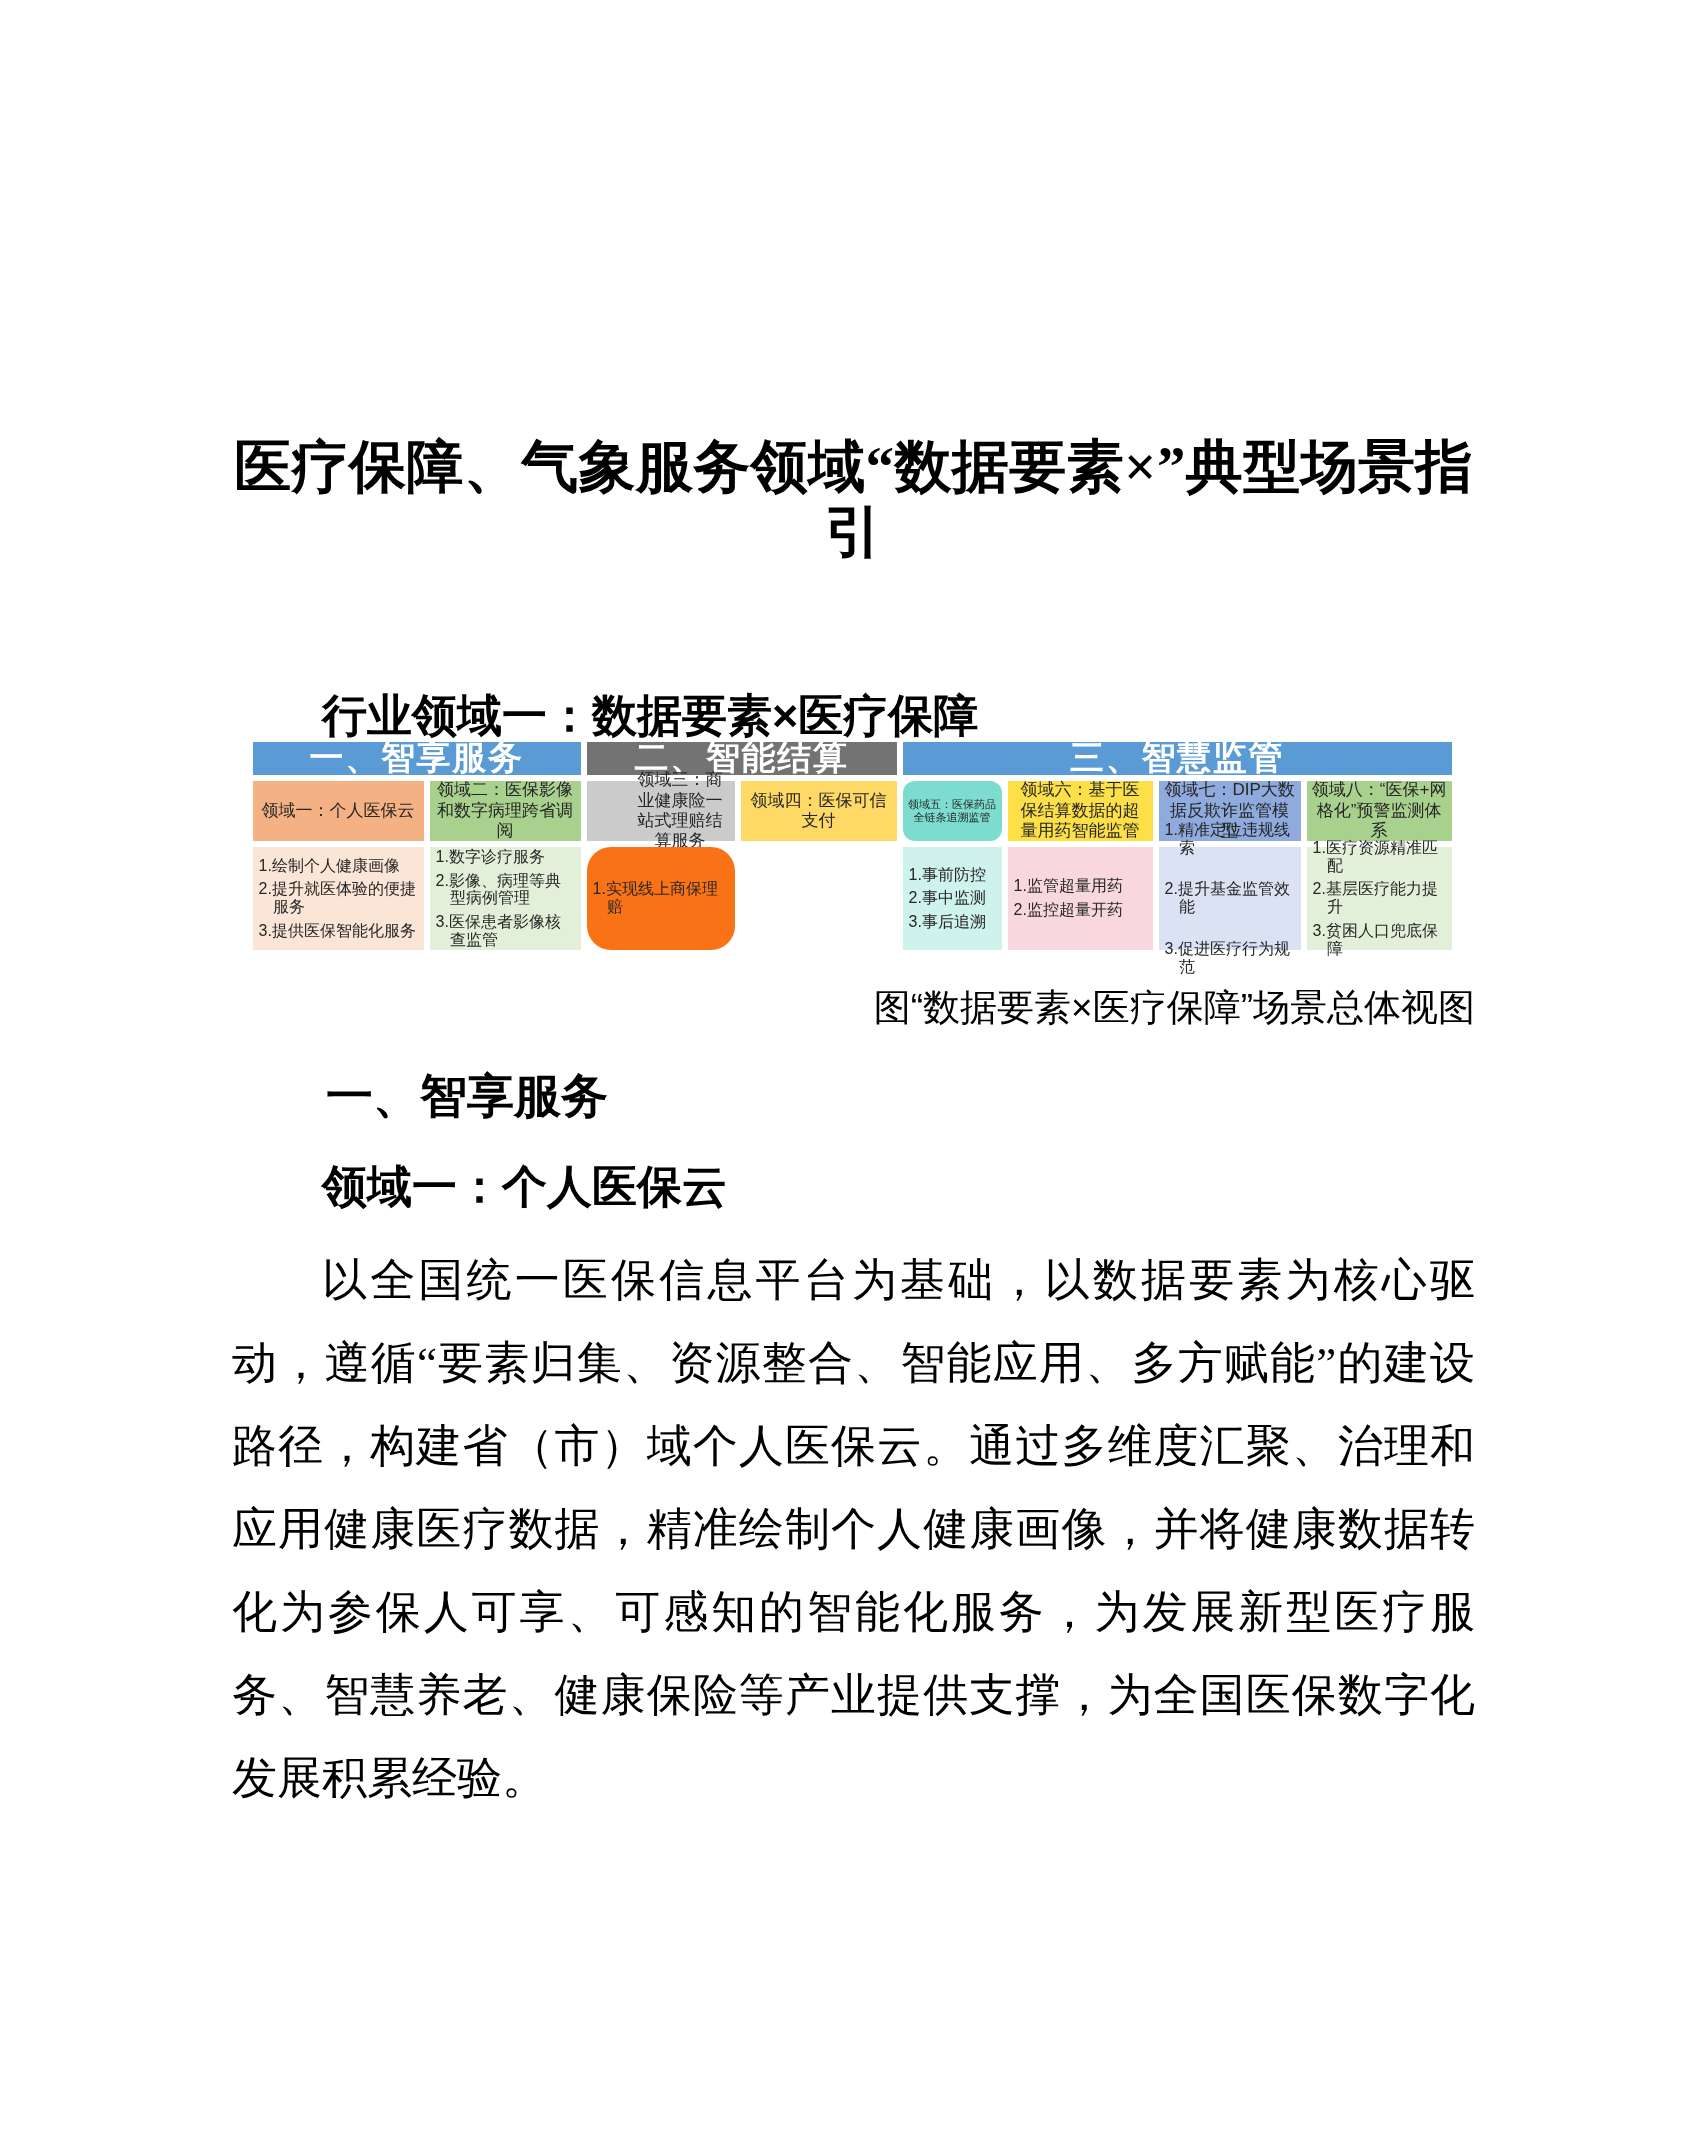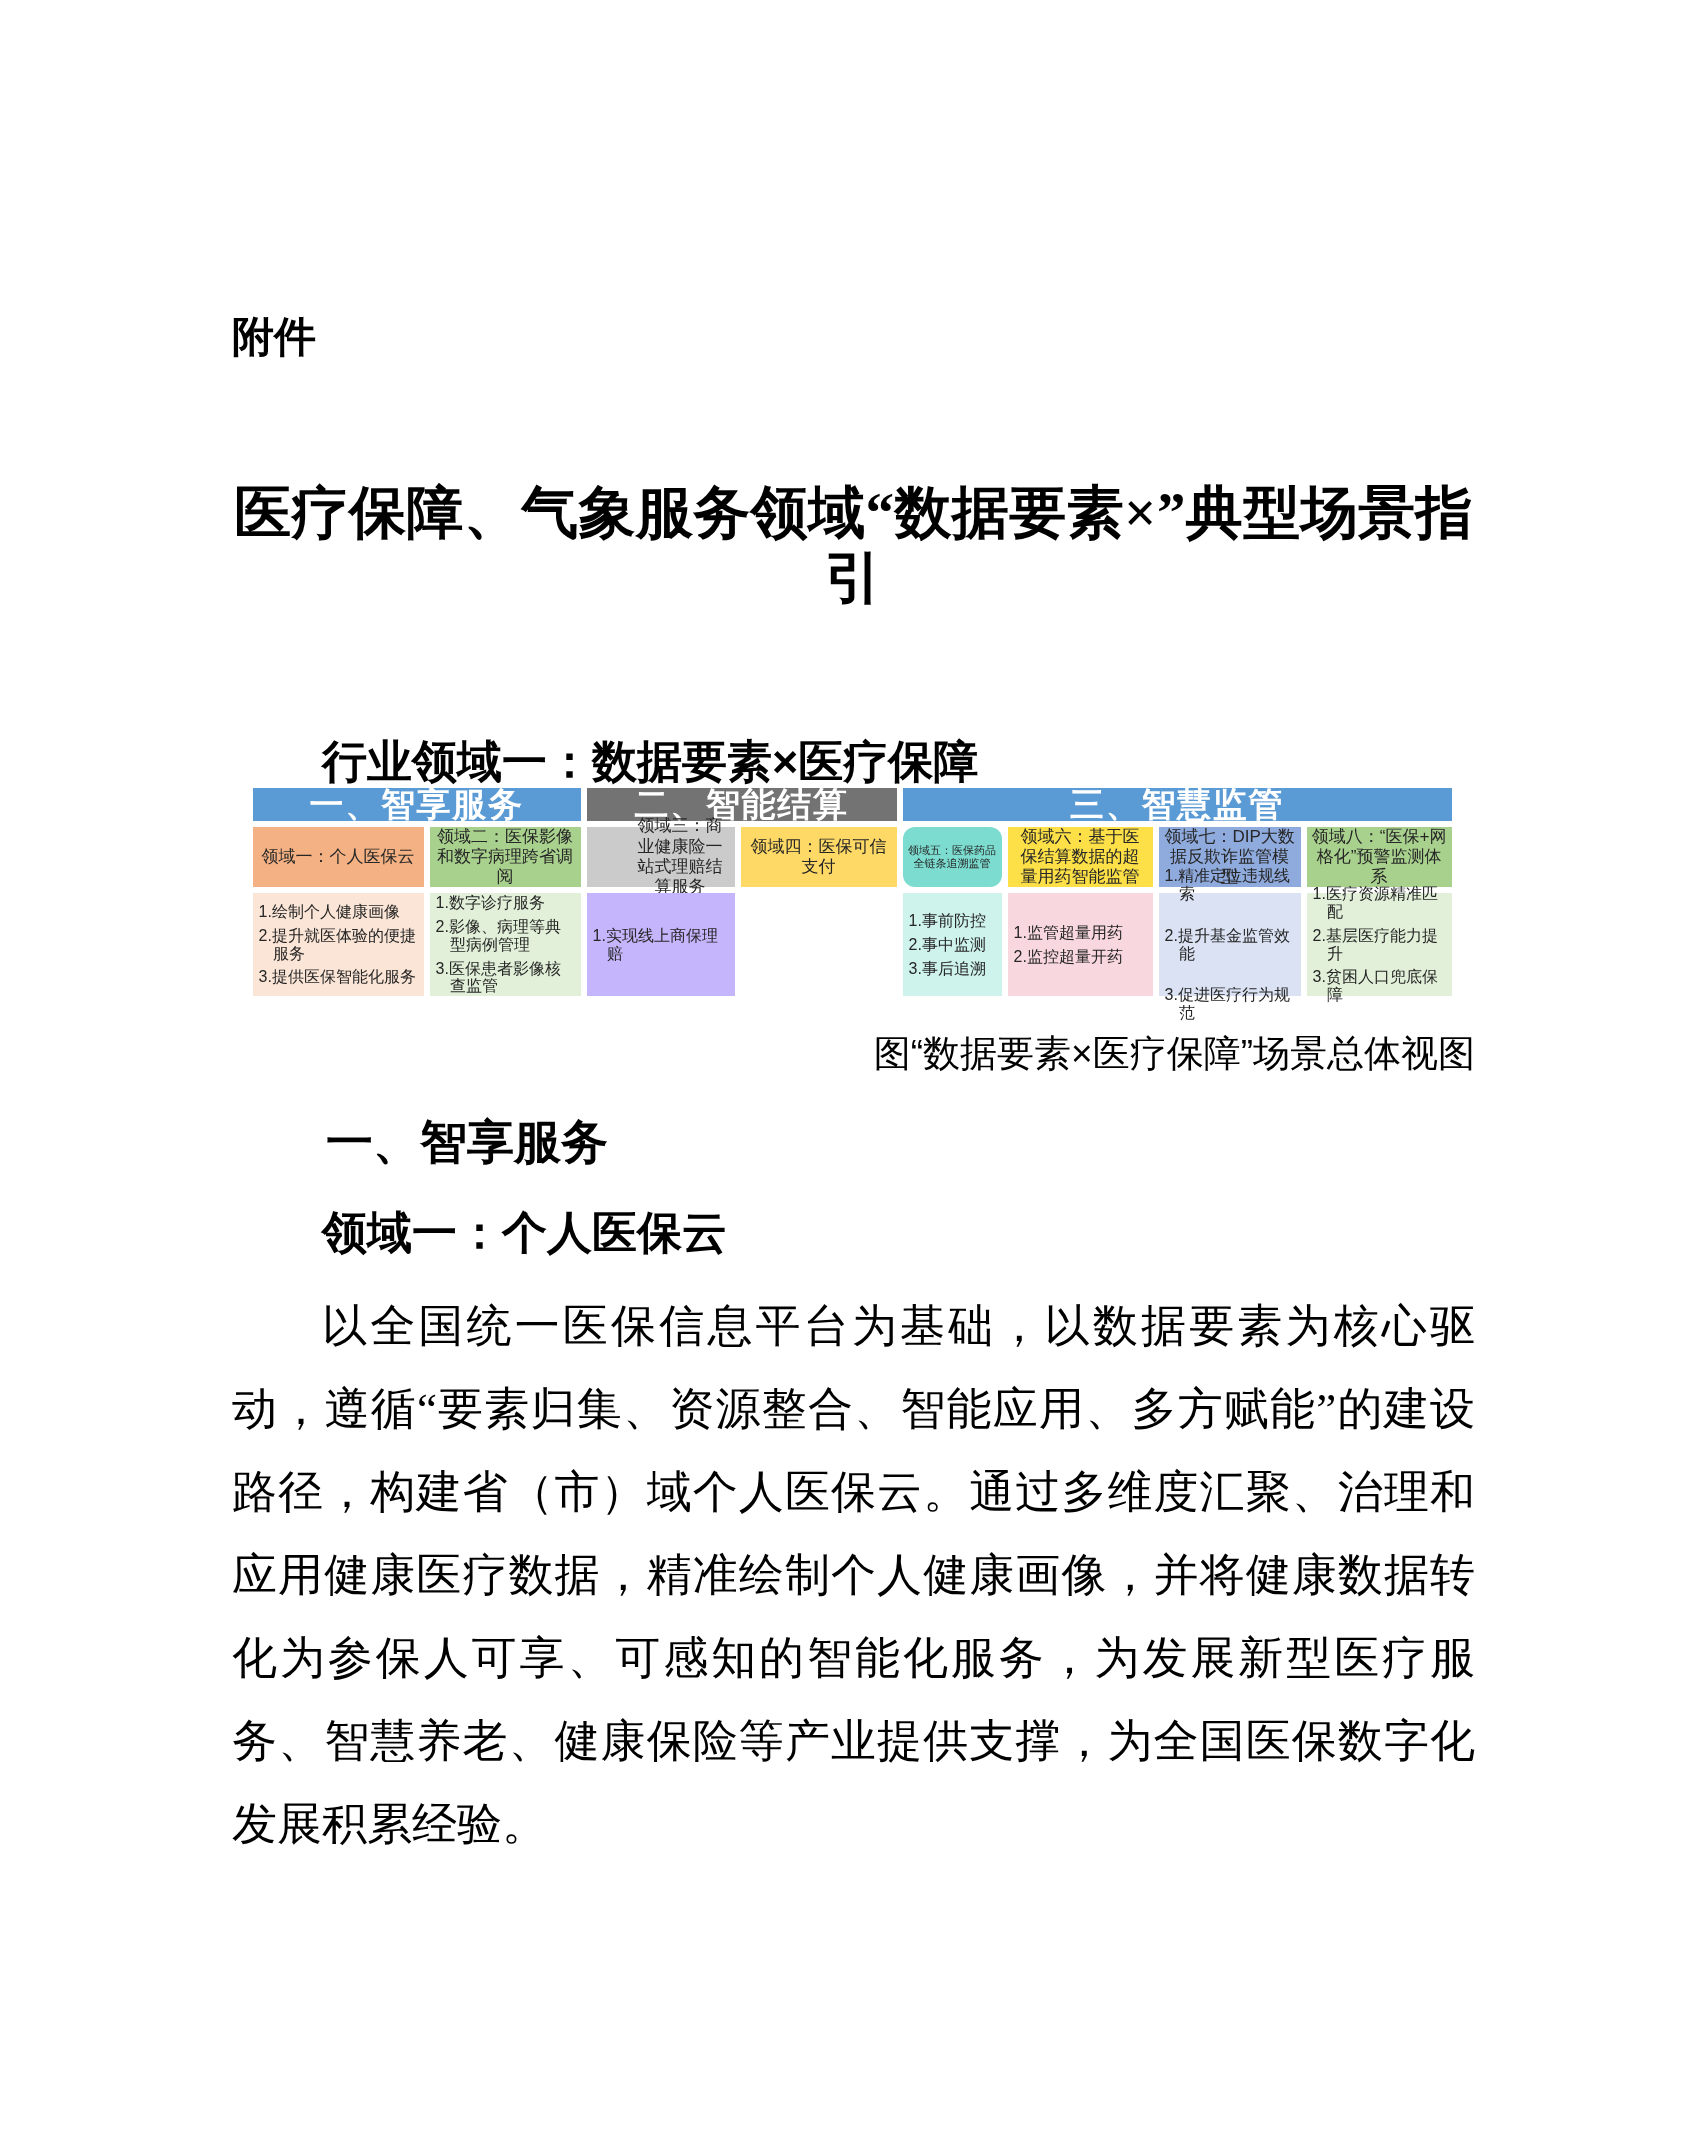--- a/index.html
+++ b/index.html
@@ -112,21 +112,20 @@
     font-size: 45px;
     line-height: 50px;
     text-indent: 2em;
   }
 </style>
 </head>
 <body>
 
 <div class="page">
 
-  <div class="attachment">附件</div>
 
   <div class="doc-title">医疗保障、气象服务领域“数据要素×”典型场景指引</div>
 
   <div class="section-heading">行业领域一：数据要素×医疗保障</div>
 
 
   <div class="figure-wrap">
     <div class="figure">
 
       <div class="fig-header h1" style="background-color: rgb(91, 155, 213);">一、智享服务</div>
@@ -145,21 +144,21 @@
       <div class="fig-items" style="grid-column: 1; background-color: rgb(251, 229, 214);">
         <div class="fig-item">1.绘制个人健康画像</div>
         <div class="fig-item">2.提升就医体验的便捷服务</div>
         <div class="fig-item">3.提供医保智能化服务</div>
       </div>
       <div class="fig-items" style="grid-column: 2; background-color: rgb(226, 240, 217);">
         <div class="fig-item">1.数字诊疗服务</div>
         <div class="fig-item">2.影像、病理等典型病例管理</div>
         <div class="fig-item">3.医保患者影像核查监管</div>
       </div>
-      <div class="fig-items" style="grid-column: 3; background-color: #c4b5fd;">
+      <div class="fig-items" style="grid-column: 3; background-color: #f97316; border-radius: 24px;">
         <div class="fig-item">1.实现线上商保理赔</div>
       </div>
       <div class="fig-items" style="grid-column: 5; background-color: rgb(206, 242, 236);">
         <div class="fig-item">1.事前防控</div>
         <div class="fig-item">2.事中监测</div>
         <div class="fig-item">3.事后追溯</div>
       </div>
       <div class="fig-items" style="grid-column: 6; background-color: rgb(248, 216, 222);">
         <div class="fig-item">1.监管超量用药</div>
         <div class="fig-item">2.监控超量开药</div>

